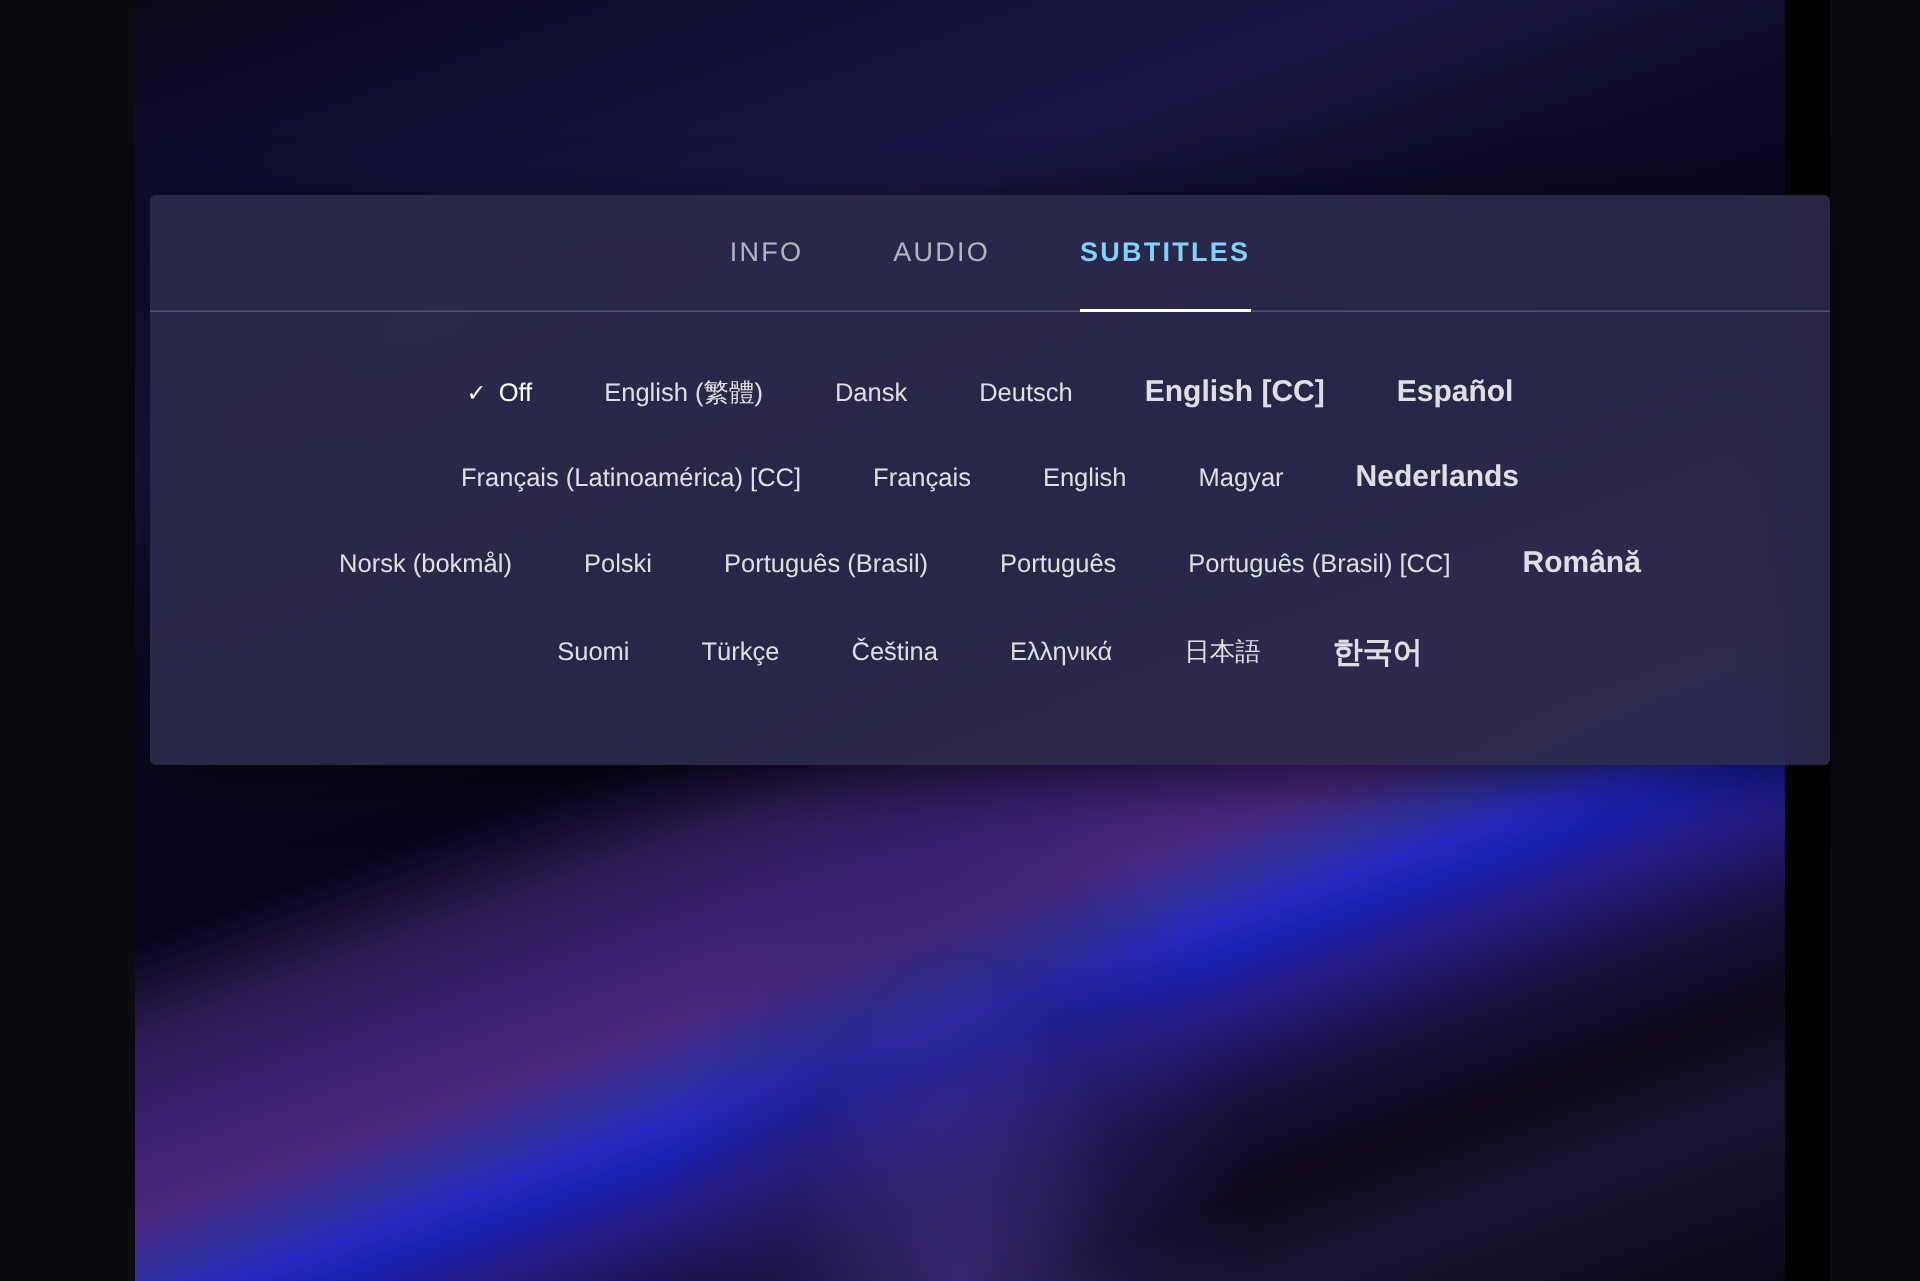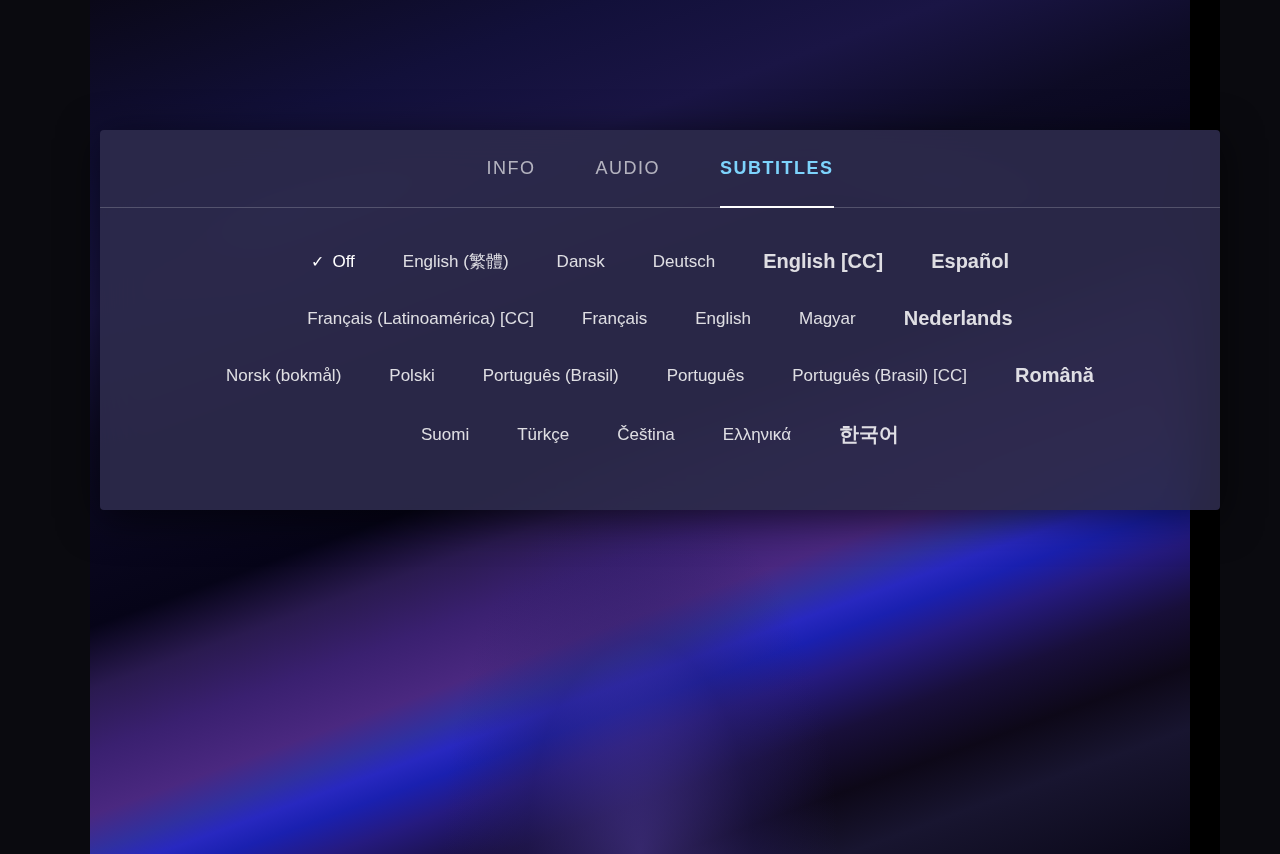--- a/index.html
+++ b/index.html
@@ -243,16 +243,17 @@
       <div class="lang-item">Português</div>
       <div class="lang-item">Português (Brasil) [CC]</div>
       <div class="lang-item large-text">Română</div>
     </div>
 
     <div class="lang-row">
       <div class="lang-item">Suomi</div>
       <div class="lang-item">Türkçe</div>
       <div class="lang-item">Čeština</div>
       <div class="lang-item">Ελληνικά</div>
+      <div class="lang-item">日本語</div>
       <div class="lang-item large-text">한국어</div>
     </div>
   </div>
 </div>
 
 </body></html>

